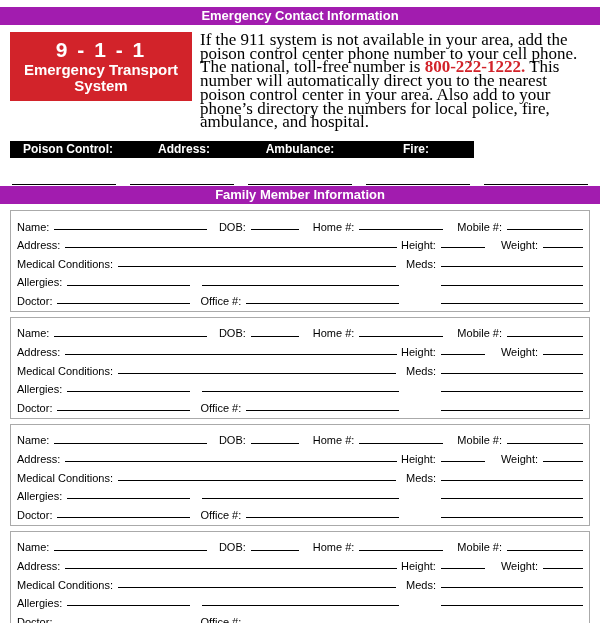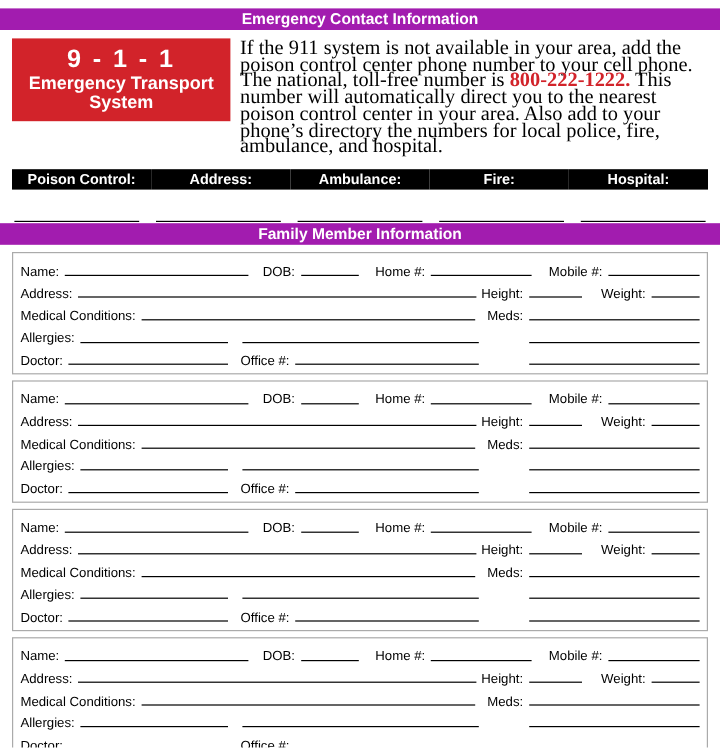--- a/index.html
+++ b/index.html
@@ -92,21 +92,20 @@
     <div class="sys">Emergency Transport System</div>
   </div>
   <div class="intro-text"><span>If the 911 system is not available in your area, add the poison control center phone number to your cell phone. The national, toll-free number is </span><span class="phone">800-222-1222.</span><span> This number will automatically direct you to the nearest poison control center in your area. Also add to your phone’s directory the numbers for local police, fire, ambulance, and hospital.</span></div>
 </div>
 
 <div class="contacts-row">
   <div class="contact-label">Poison Control:</div>
   <div class="contact-label">Address:</div>
   <div class="contact-label">Ambulance:</div>
   <div class="contact-label">Fire:</div>
-  <div class="contact-label">Hospital:</div>
 </div>
 
 <div class="contact-lines">
   <div class="contact-line"></div>
   <div class="contact-line"></div>
   <div class="contact-line"></div>
   <div class="contact-line"></div>
   <div class="contact-line"></div>
 </div>
 

